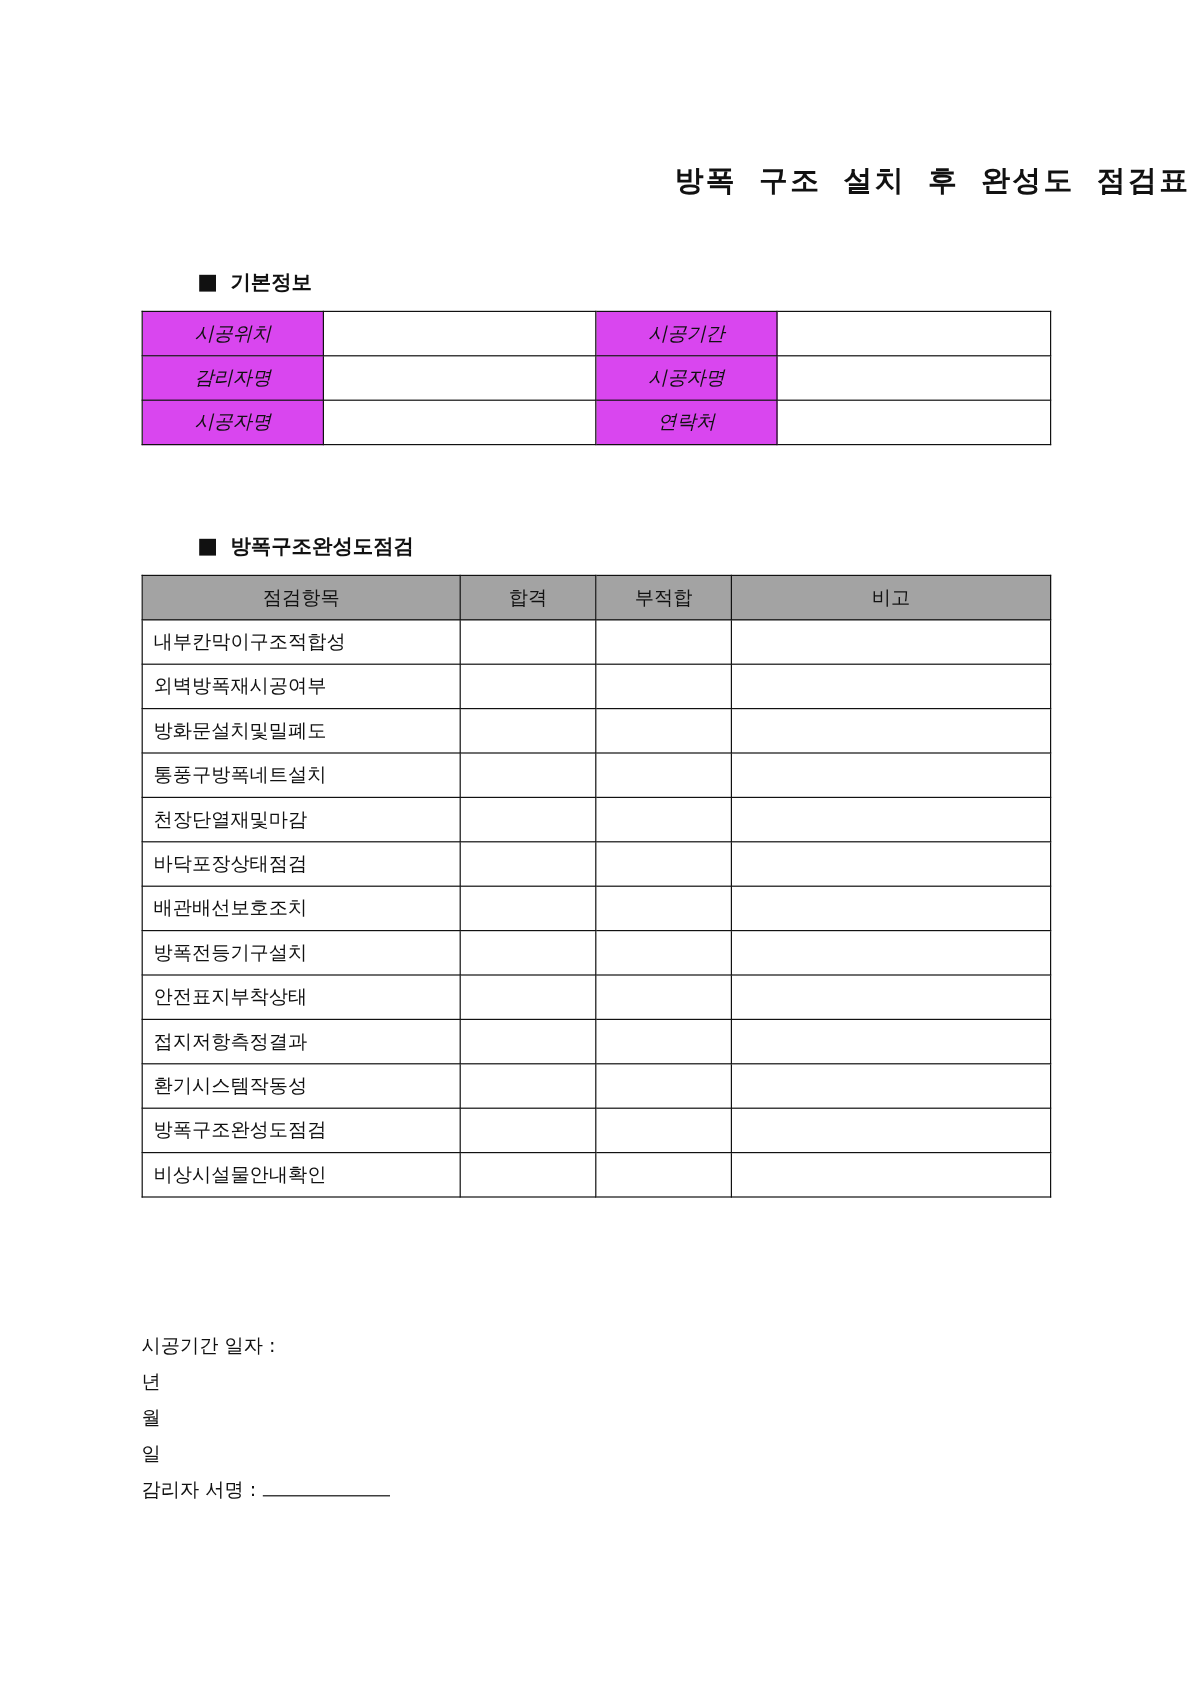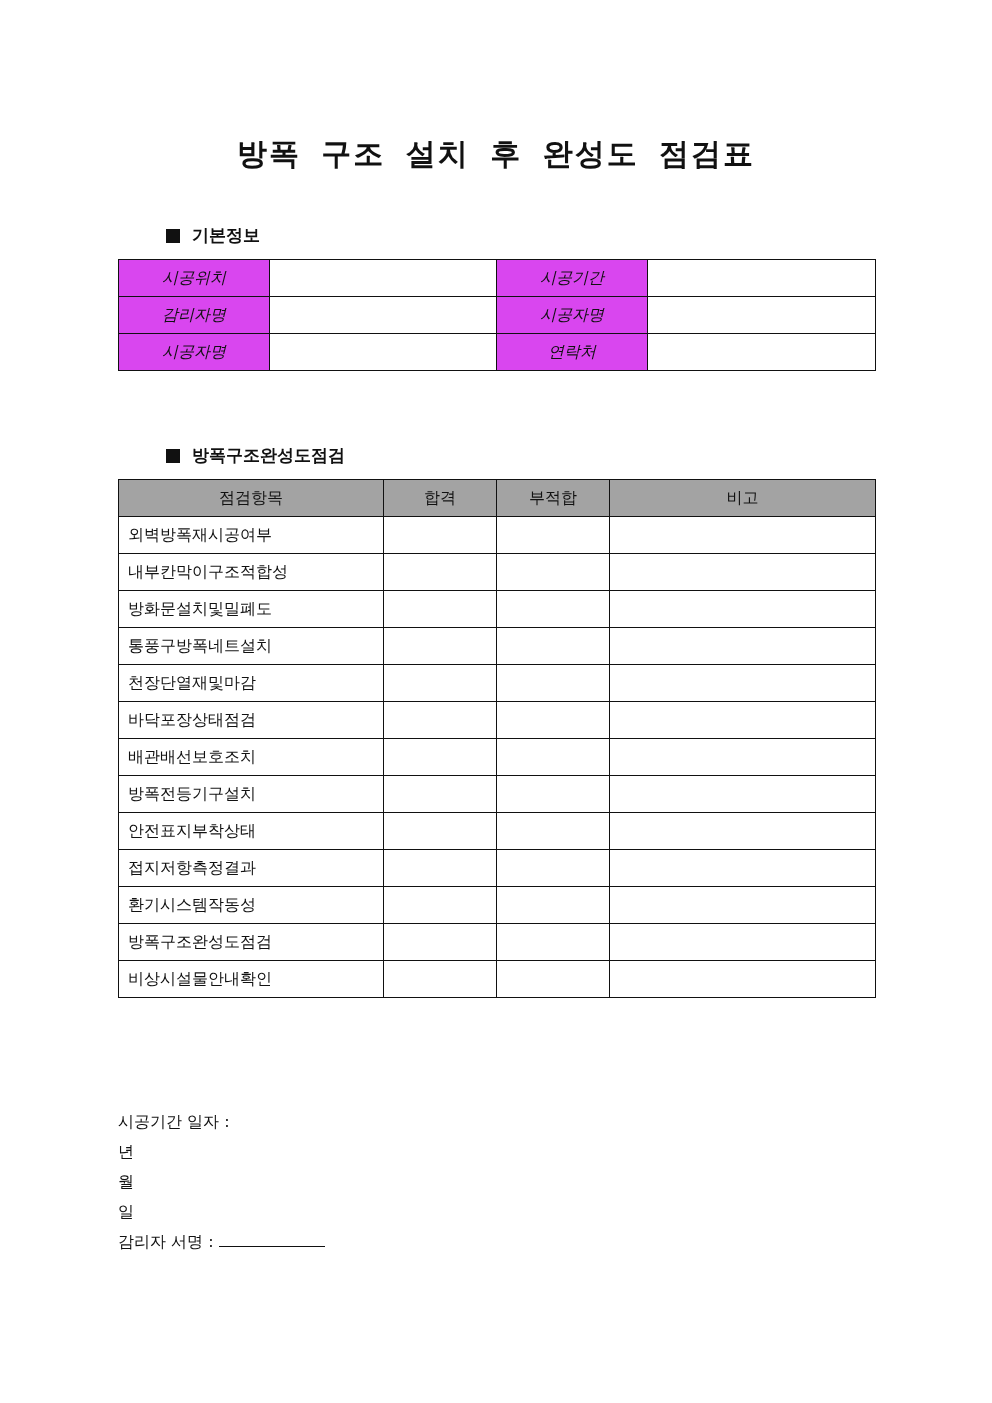--- a/index.html
+++ b/index.html
@@ -1,17 +1,17 @@
 <!DOCTYPE html>
 <html><head>
 <meta charset="utf-8">
 <style>
   html, body { margin:0; padding:0; background:#ffffff; }
   body { width:992px; height:1403px; position:relative; font-family:"DejaVu Sans","Liberation Sans",sans-serif; color:#111; }
-  .title { position:absolute; top:134px; left:0; width:992px; text-align:center; font-size:30px; font-weight:bold; letter-spacing:2px; word-spacing:8px; }
+  .title { position:absolute; top:134px; left:0; width:992px; text-align:right; font-size:24px; font-weight:bold; letter-spacing:2px; word-spacing:8px; }
   .section { position:absolute; left:118px; font-size:17px; font-weight:bold; display:flex; align-items:center;padding-left:48px; }
   .section .sq { display:inline-block; width:14px; height:14px; background:#111; margin-right:12px; }
   table { position:absolute; left:118px; border-collapse:collapse; table-layout:fixed; }
   td, th { border:1.5px solid #111; font-weight:normal; font-size:16px; padding:0; height:36px; }
   .lab { background:#d946ef; text-align:center;font-style:italic; }
   th { background:#a3a3a3; text-align:center; }
   td.item { text-align:left; padding-left:9px; }
   .footer { position:absolute; left:118px; top:1107px; font-size:16px; line-height:30px; }
   .sigline { display:inline-block; width:106px; border-bottom:1.5px solid #111; height:14px; vertical-align:baseline; }
 </style>
@@ -69,27 +69,27 @@
   <thead>
     <tr>
       <th>점검항목</th>
       <th>합격</th>
       <th>부적합</th>
       <th>비고</th>
     </tr>
   </thead>
   <tbody>
     <tr>
-        <td class="item">외벽방폭재시공여부</td>
+        <td class="item">내부칸막이구조적합성</td>
         <td></td>
         <td></td>
         <td></td>
       </tr>
     <tr>
-        <td class="item">내부칸막이구조적합성</td>
+        <td class="item">외벽방폭재시공여부</td>
         <td></td>
         <td></td>
         <td></td>
       </tr>
     <tr>
         <td class="item">방화문설치및밀폐도</td>
         <td></td>
         <td></td>
         <td></td>
       </tr>

